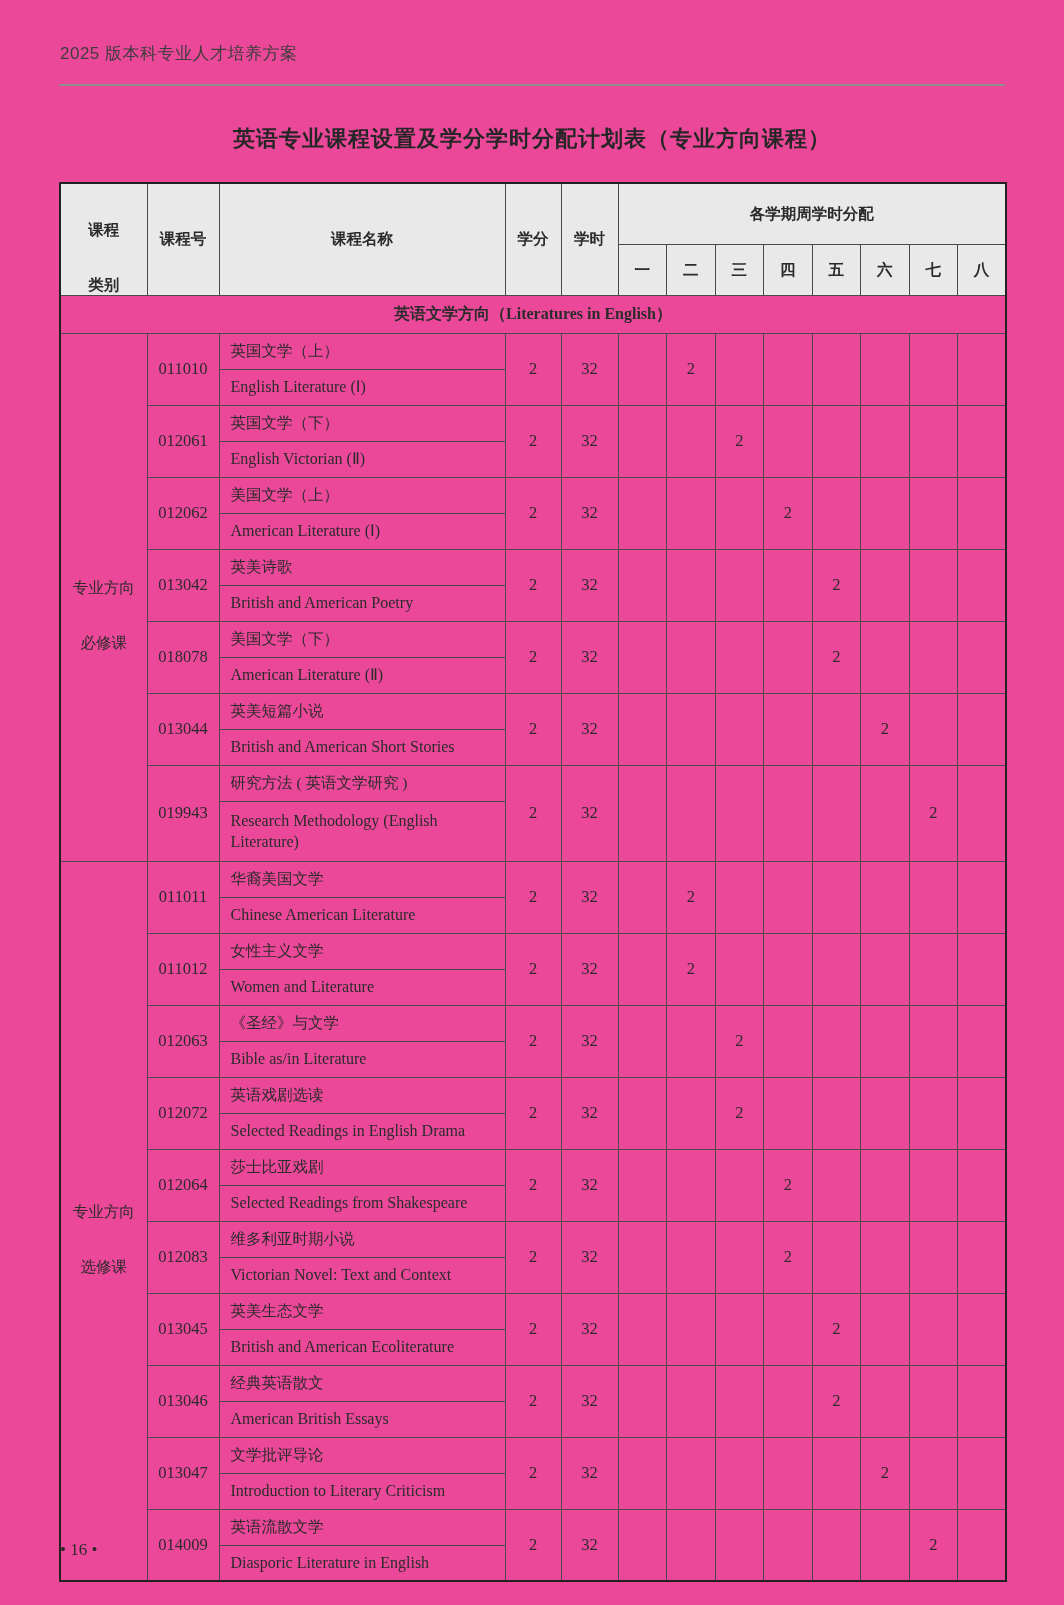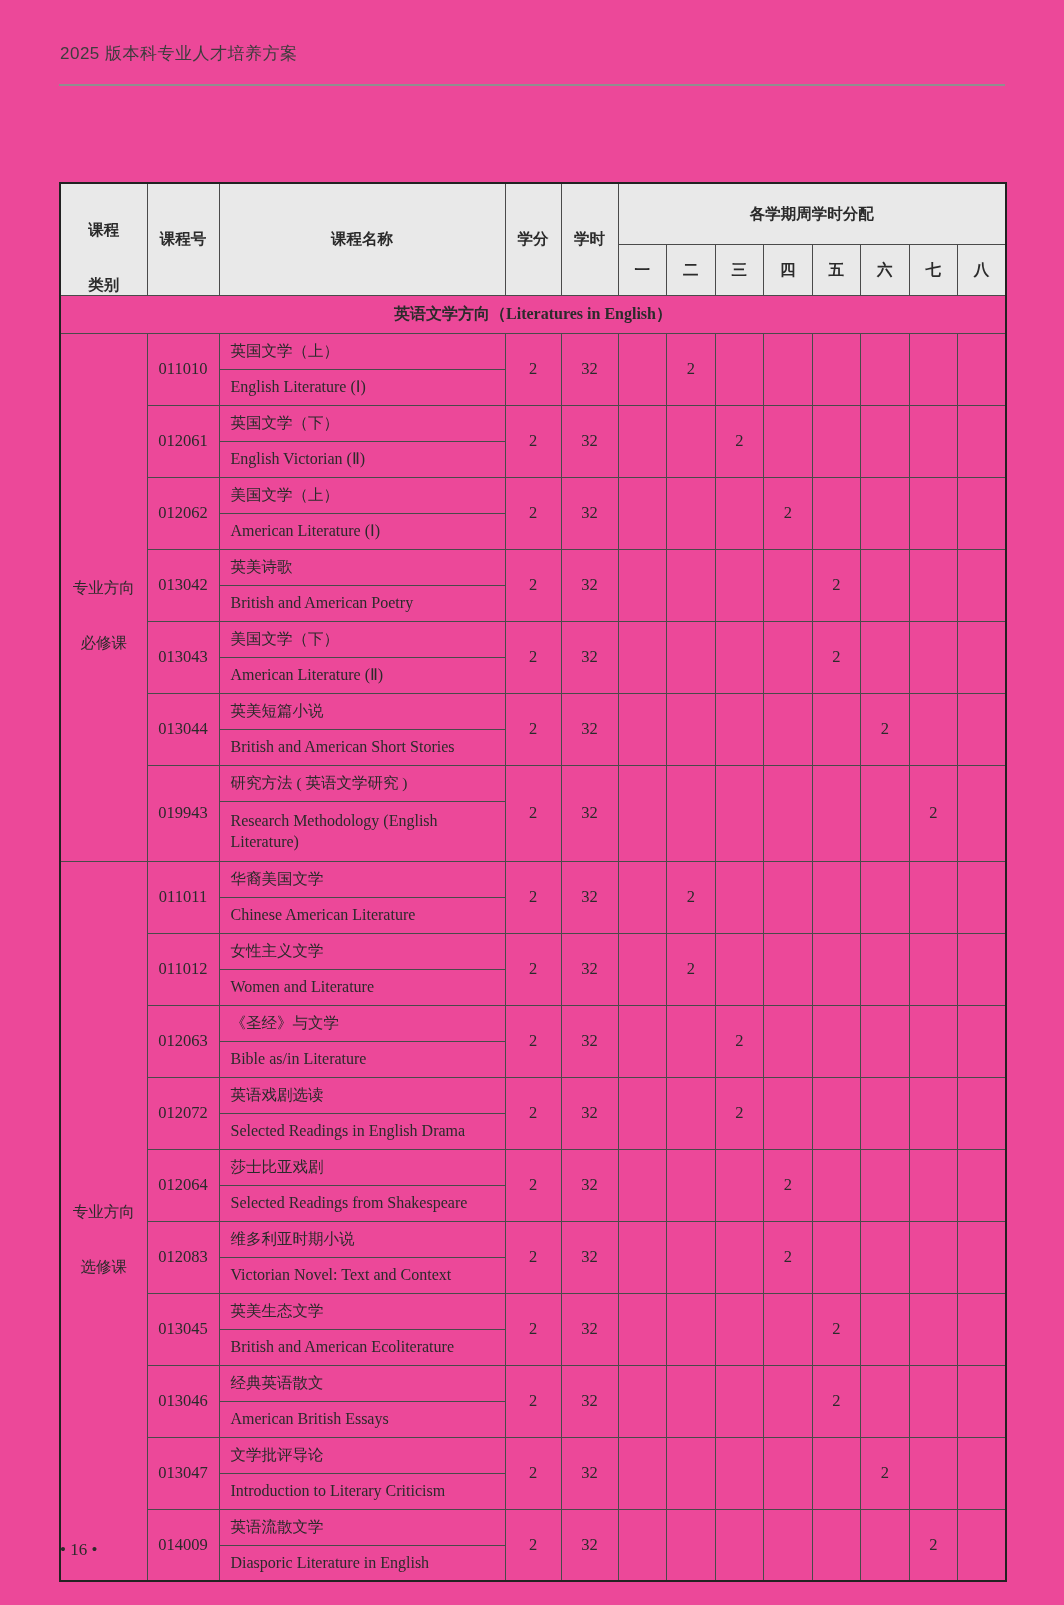--- a/index.html
+++ b/index.html
@@ -67,20 +67,21 @@
     font-family:"Liberation Serif", serif;
   }
 </style>
 </head>
 <body>
 
 <div class="page">
 
   <div class="doc-header">2025 版本科专业人才培养方案</div>
   <div class="doc-rule"></div>
+  <div class="doc-title">英语专业课程设置及学分学时分配计划表（专业方向课程）</div>
 
   <table class="course-table">
     <colgroup>
       <col class="c-cat">
         <col class="c-code">
         <col class="c-name">
         <col class="c-cred">
         <col class="c-hour">
       <col class="c-sem">
         <col class="c-sem">
@@ -191,21 +192,21 @@
         <td class="sem" rowspan="2">2</td>
         <td class="sem" rowspan="2"></td>
         <td class="sem" rowspan="2"></td>
         <td class="sem" rowspan="2"></td>
       </tr>
       <tr class="tr-en">
         <td class="en">British and American Poetry</td>
       </tr>
 
       <tr class="tr-zh">
-        <td class="code" rowspan="2">013043</td>
+        <td class="code" rowspan="2">018078</td>
         <td class="zh">美国文学（下）</td>
         <td class="num" rowspan="2">2</td>
         <td class="num" rowspan="2">32</td>
         <td class="sem" rowspan="2"></td>
         <td class="sem" rowspan="2"></td>
         <td class="sem" rowspan="2"></td>
         <td class="sem" rowspan="2"></td>
         <td class="sem" rowspan="2">2</td>
         <td class="sem" rowspan="2"></td>
         <td class="sem" rowspan="2"></td>

